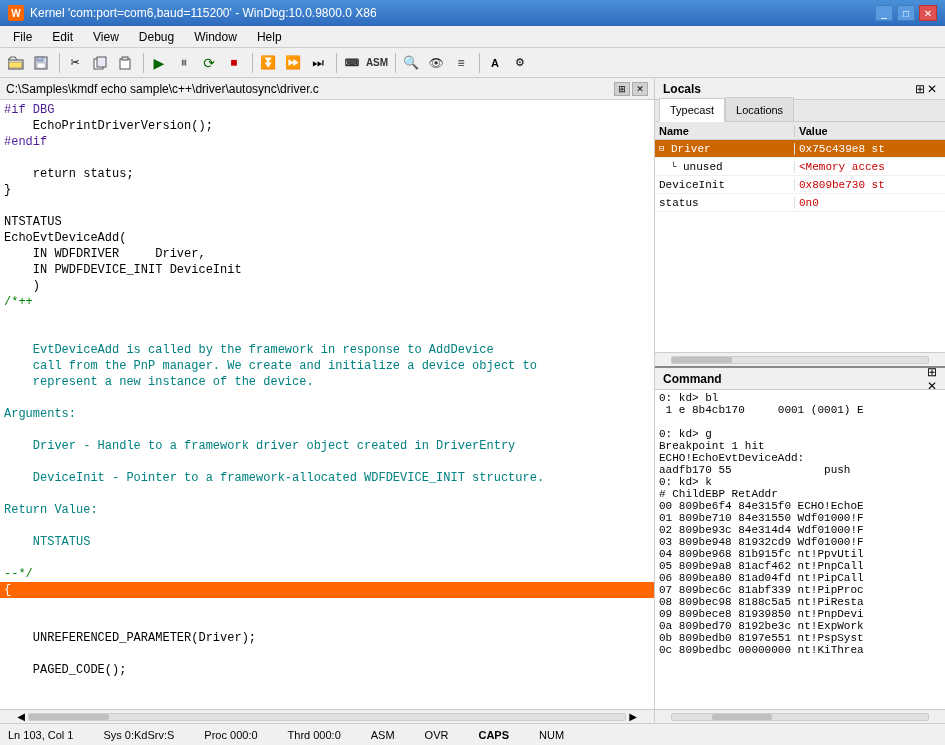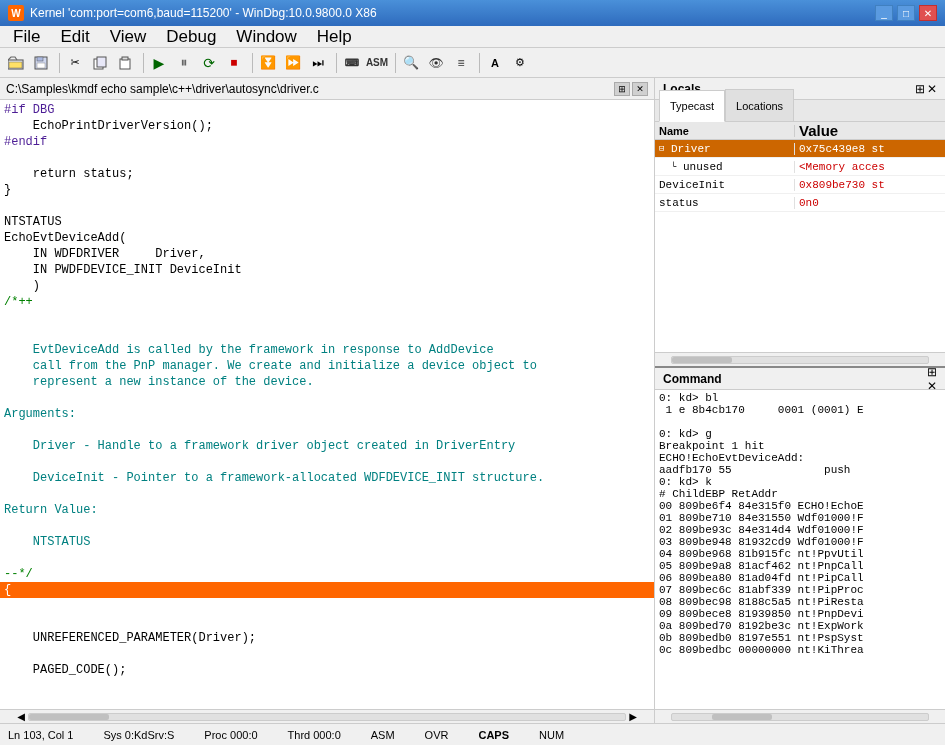--- a/index.html
+++ b/index.html
@@ -70,21 +70,21 @@
       border-bottom: 1px solid #ccc;
       height: 22px;
       display: flex;
       align-items: center;
       padding: 0 4px;
       gap: 2px;
     }
     .menu-item {
       padding: 2px 8px;
       cursor: pointer;
-      font-size: 17px;
+      font-size: 12px;
       border: 1px solid transparent;
     }
     
     #toolbar {
       background: #f0f0f0;
       border-bottom: 1px solid #ccc;
       height: 30px;
       display: flex;
       align-items: center;
       padding: 0 4px;
@@ -211,21 +211,21 @@
       align-items: flex-end;
       padding: 0 4px;
     }
     .locals-tab {
       padding: 2px 10px;
       font-size: 11px;
       cursor: pointer;
       border: 1px solid #ccc;
       border-bottom: none;
       background: #e0e0e0;
-      height: 32px;
+      height: 24px;
       display: flex;
       align-items: center;
     }
     .locals-tab.active {
       background: white;
       border-bottom: 1px solid white;
       margin-bottom: -1px;
     }
     #locals-table-header {
       display: flex;
@@ -237,21 +237,21 @@
     .th-name {
       width: 140px;
       padding: 0 4px;
       font-size: 11px;
       font-weight: bold;
       border-right: 1px solid #ccc;
     }
     .th-value {
       flex: 1;
       padding: 0 4px;
-      font-size: 15px;
+      font-size: 11px;
       font-weight: bold;
     }
     #locals-body {
       flex: 1;
       overflow: auto;
       background: white;
     }
     .locals-row {
       display: flex;
       height: 18px;

